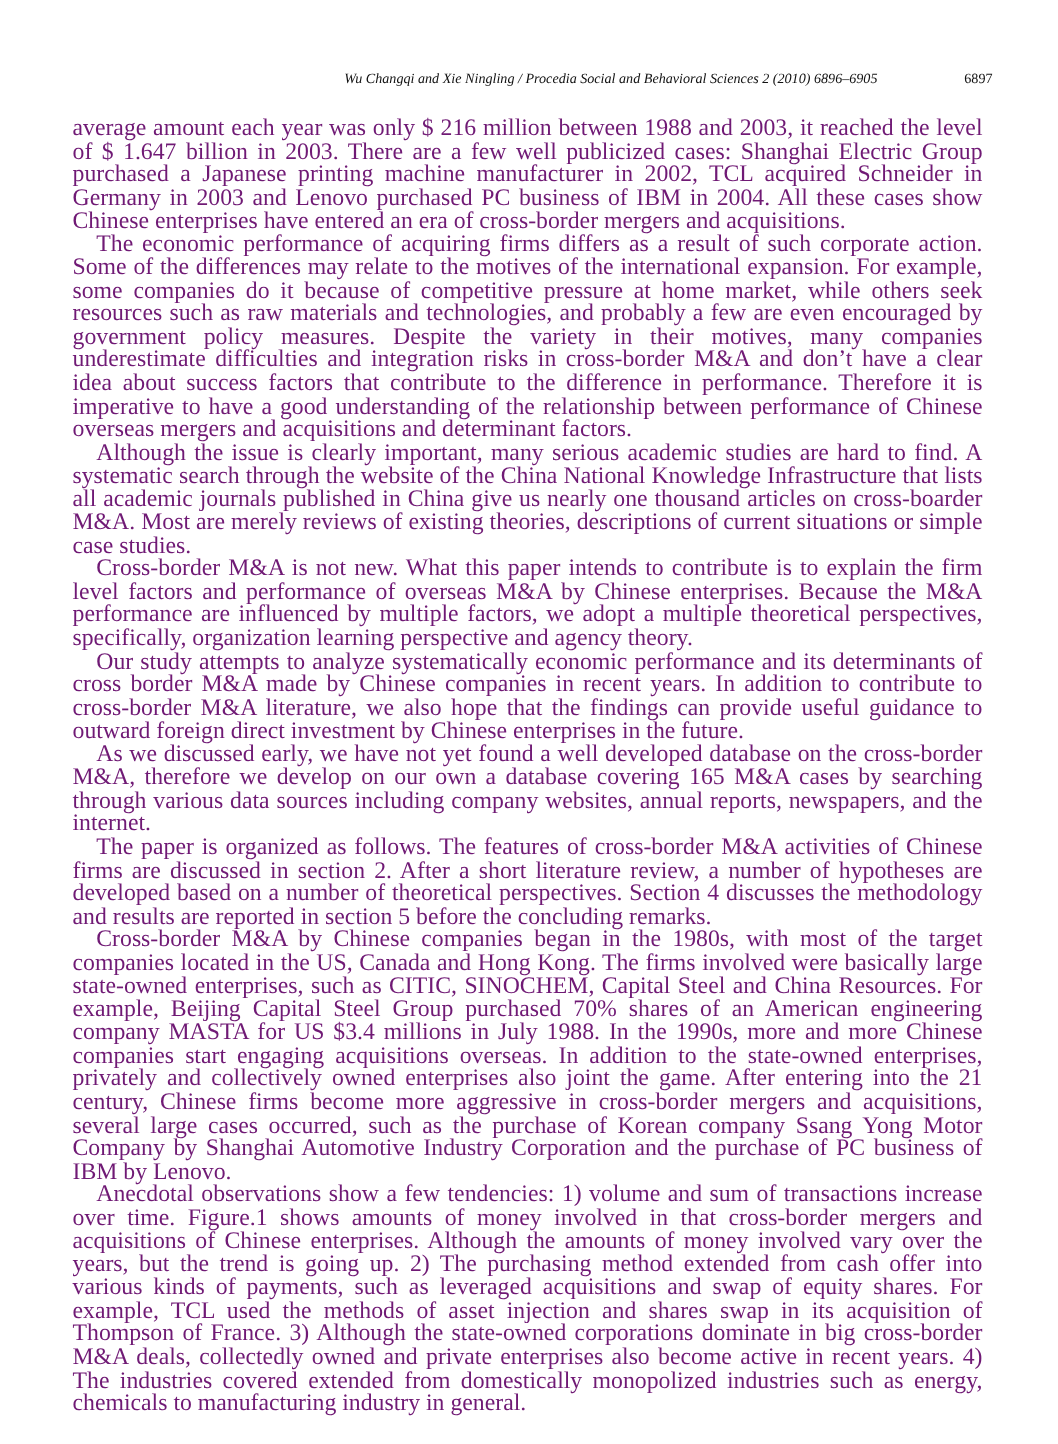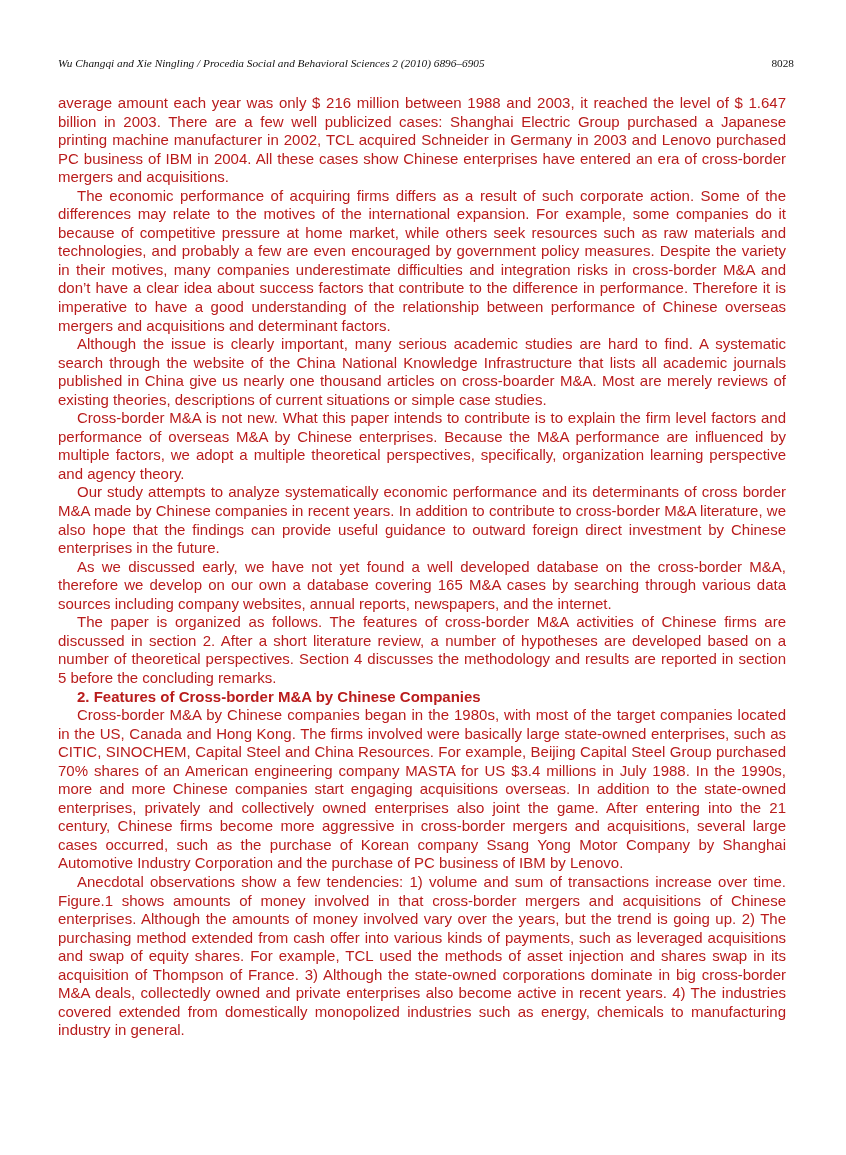--- a/index.html
+++ b/index.html
@@ -3,49 +3,48 @@
 <meta charset="utf-8">
 <style>
   html, body { margin: 0; padding: 0; background: #ffffff; }
   body { width: 846px; height: 1155px; position: relative; overflow: hidden; }
   .page { position: absolute; left: 0; top: 0; width: 846px; height: 1155px; background: #fff; }
   .running-head {
     position: absolute; top: 57px; left: 58px; width: 736px; height: 16px;
     font-family: "Liberation Serif", serif; font-size: 11.3px; color: #111;
   }
   .running-head .head-title {
-    position: absolute; left: 0; right: 92px; text-align: left; font-style: italic; top: 0;
+    position: absolute; left: 0; right: 92px; text-align: right; font-style: italic; top: 0;
   }
   .running-head .page-no { position: absolute; right: 0; top: 0; }
   .body-text {
     position: absolute; left: 58px; top: 94px; width: 728px;
-    font-family: Liberation Sans, sans-serif; font-size: 15px; line-height: 18.55px; color: #b91c1c;
+    font-family: Liberation Serif, serif; font-size: 19px; line-height: 18.55px; color: #701a75;
   }
   .body-text p { margin: 0; text-align: justify; text-indent: 19px; }
   .body-text p.noindent { text-indent: 0; }
   .section-heading {
     margin: 18.5px 0 18.5px 0; font-weight: bold; text-indent: 0; text-align: left;
   }
 </style>
 </head>
 <body>
 
 <div class="page">
   <div class="running-head">
     <span class="head-title">Wu Changqi and Xie Ningling / Procedia Social and Behavioral Sciences 2 (2010) 6896–6905</span>
-    <span class="page-no">8028</span>
+    <span class="page-no">6897</span>
   </div>
 
   <div class="body-text">
     <p class="noindent">average amount each year was only $ 216 million between 1988 and 2003, it reached the level of $ 1.647 billion in 2003. There are a few well publicized cases: Shanghai Electric Group purchased a Japanese printing machine manufacturer in 2002, TCL acquired Schneider in Germany in 2003 and Lenovo purchased PC business of IBM in 2004. All these cases show Chinese enterprises have entered an era of cross-border mergers and acquisitions.</p>
     <p>The economic performance of acquiring firms differs as a result of such corporate action. Some of the differences may relate to the motives of the international expansion. For example, some companies do it because of competitive pressure at home market, while others seek resources such as raw materials and technologies, and probably a few are even encouraged by government policy measures. Despite the variety in their motives, many companies underestimate difficulties and integration risks in cross-border M&amp;A and don’t have a clear idea about success factors that contribute to the difference in performance. Therefore it is imperative to have a good understanding of the relationship between performance of Chinese overseas mergers and acquisitions and determinant factors.</p>
     <p>Although the issue is clearly important, many serious academic studies are hard to find. A systematic search through the website of the China National Knowledge Infrastructure that lists all academic journals published in China give us nearly one thousand articles on cross-boarder M&amp;A. Most are merely reviews of existing theories, descriptions of current situations or simple case studies.</p>
     <p>Cross-border M&amp;A is not new. What this paper intends to contribute is to explain the firm level factors and performance of overseas M&amp;A by Chinese enterprises. Because the M&amp;A performance are influenced by multiple factors, we adopt a multiple theoretical perspectives, specifically, organization learning perspective and agency theory.</p>
     <p>Our study attempts to analyze systematically economic performance and its determinants of cross border M&amp;A made by Chinese companies in recent years. In addition to contribute to cross-border M&amp;A literature, we also hope that the findings can provide useful guidance to outward foreign direct investment by Chinese enterprises in the future.</p>
     <p>As we discussed early, we have not yet found a well developed database on the cross-border M&amp;A, therefore we develop on our own a database covering 165 M&amp;A cases by searching through various data sources including company websites, annual reports, newspapers, and the internet.</p>
     <p>The paper is organized as follows. The features of cross-border M&amp;A activities of Chinese firms are discussed in section 2. After a short literature review, a number of hypotheses are developed based on a number of theoretical perspectives. Section 4 discusses the methodology and results are reported in section 5 before the concluding remarks.</p>
 
-    <p class="section-heading">2. Features of Cross-border M&amp;A by Chinese Companies</p>
 
     <p>Cross-border M&amp;A by Chinese companies began in the 1980s, with most of the target companies located in the US, Canada and Hong Kong. The firms involved were basically large state-owned enterprises, such as CITIC, SINOCHEM, Capital Steel and China Resources. For example, Beijing Capital Steel Group purchased 70% shares of an American engineering company MASTA for US $3.4 millions in July 1988. In the 1990s, more and more Chinese companies start engaging acquisitions overseas. In addition to the state-owned enterprises, privately and collectively owned enterprises also joint the game. After entering into the 21 century, Chinese firms become more aggressive in cross-border mergers and acquisitions, several large cases occurred, such as the purchase of Korean company Ssang Yong Motor Company by Shanghai Automotive Industry Corporation and the purchase of PC business of IBM by Lenovo.</p>
     <p>Anecdotal observations show a few tendencies: 1) volume and sum of transactions increase over time. Figure.1 shows amounts of money involved in that cross-border mergers and acquisitions of Chinese enterprises. Although the amounts of money involved vary over the years, but the trend is going up. 2) The purchasing method extended from cash offer into various kinds of payments, such as leveraged acquisitions and swap of equity shares. For example, TCL used the methods of asset injection and shares swap in its acquisition of Thompson of France. 3) Although the state-owned corporations dominate in big cross-border M&amp;A deals, collectedly owned and private enterprises also become active in recent years. 4) The industries covered extended from domestically monopolized industries such as energy, chemicals to manufacturing industry in general.</p>
   </div>
 </div>
 
 </body></html>

